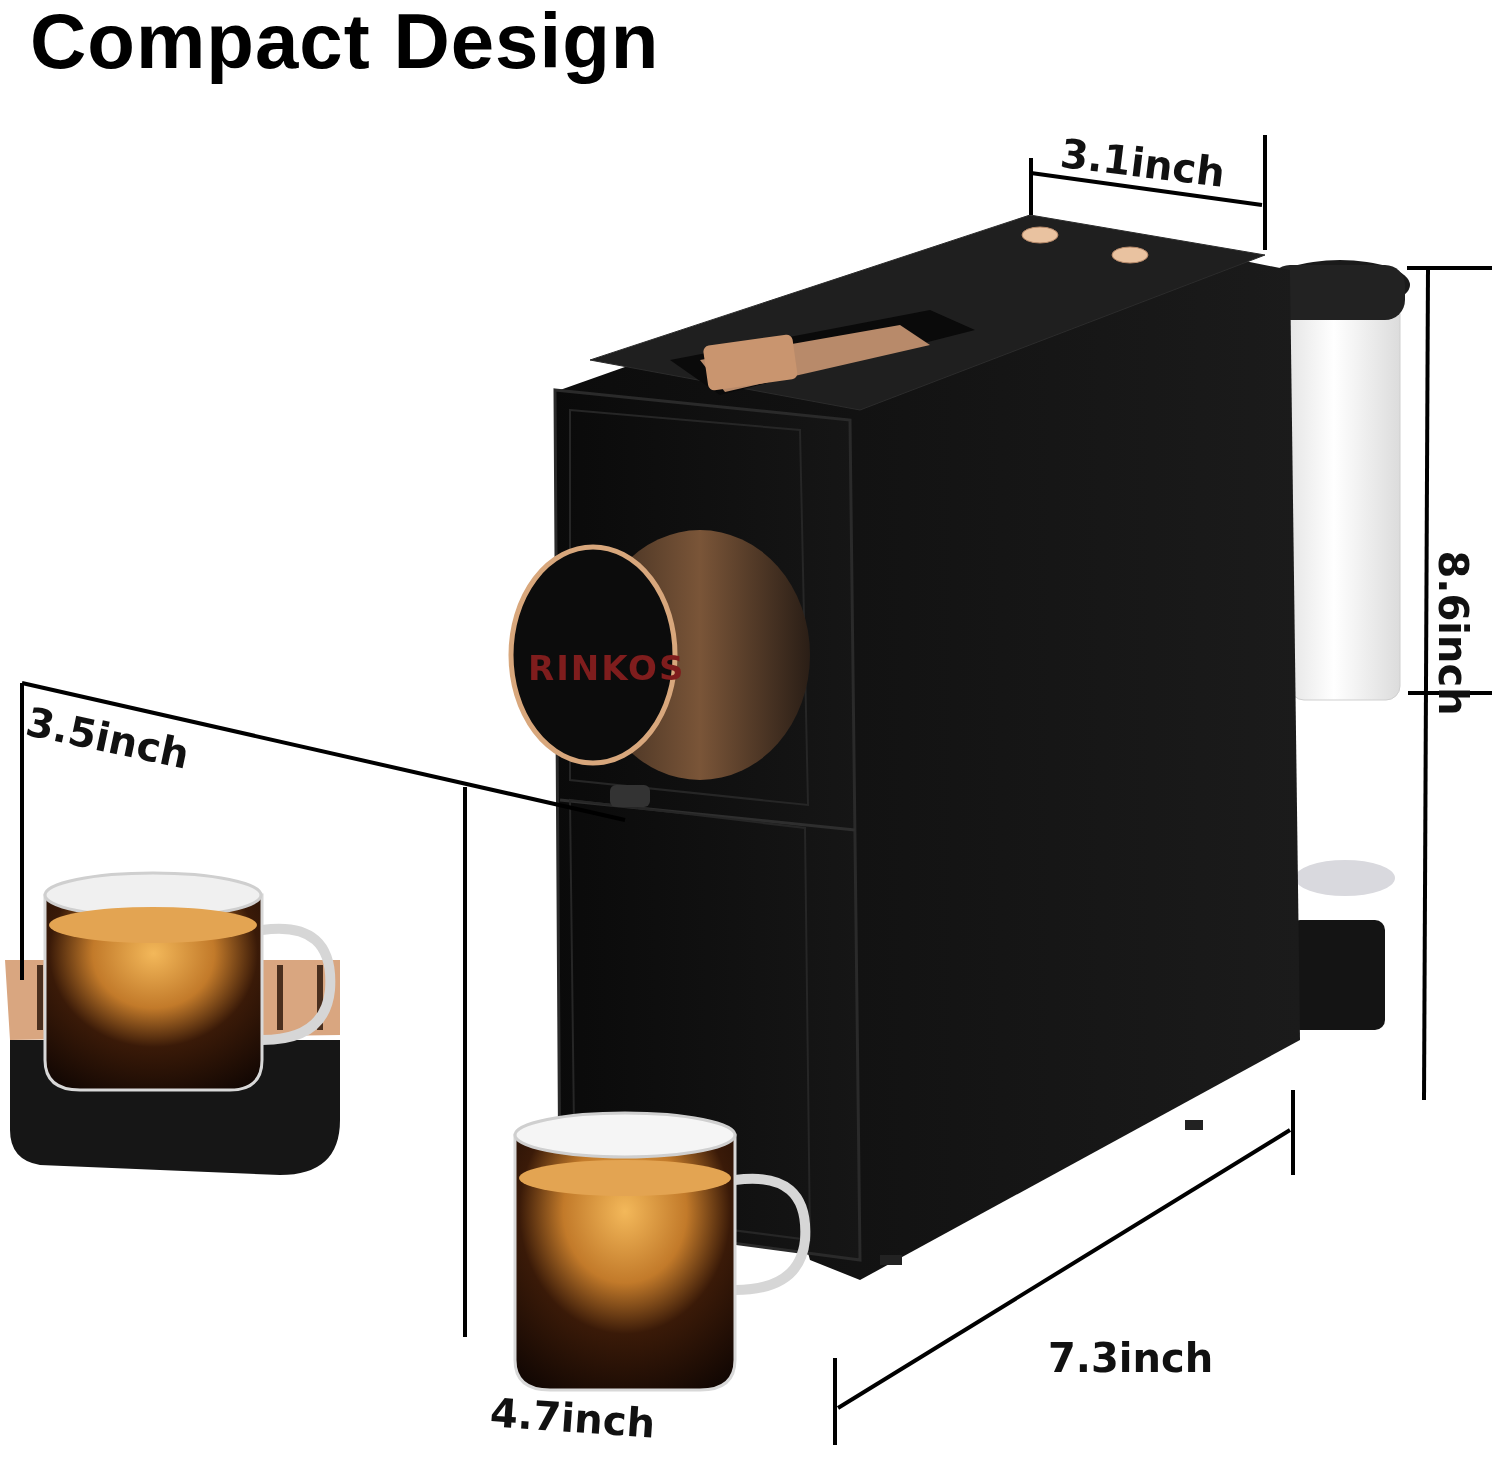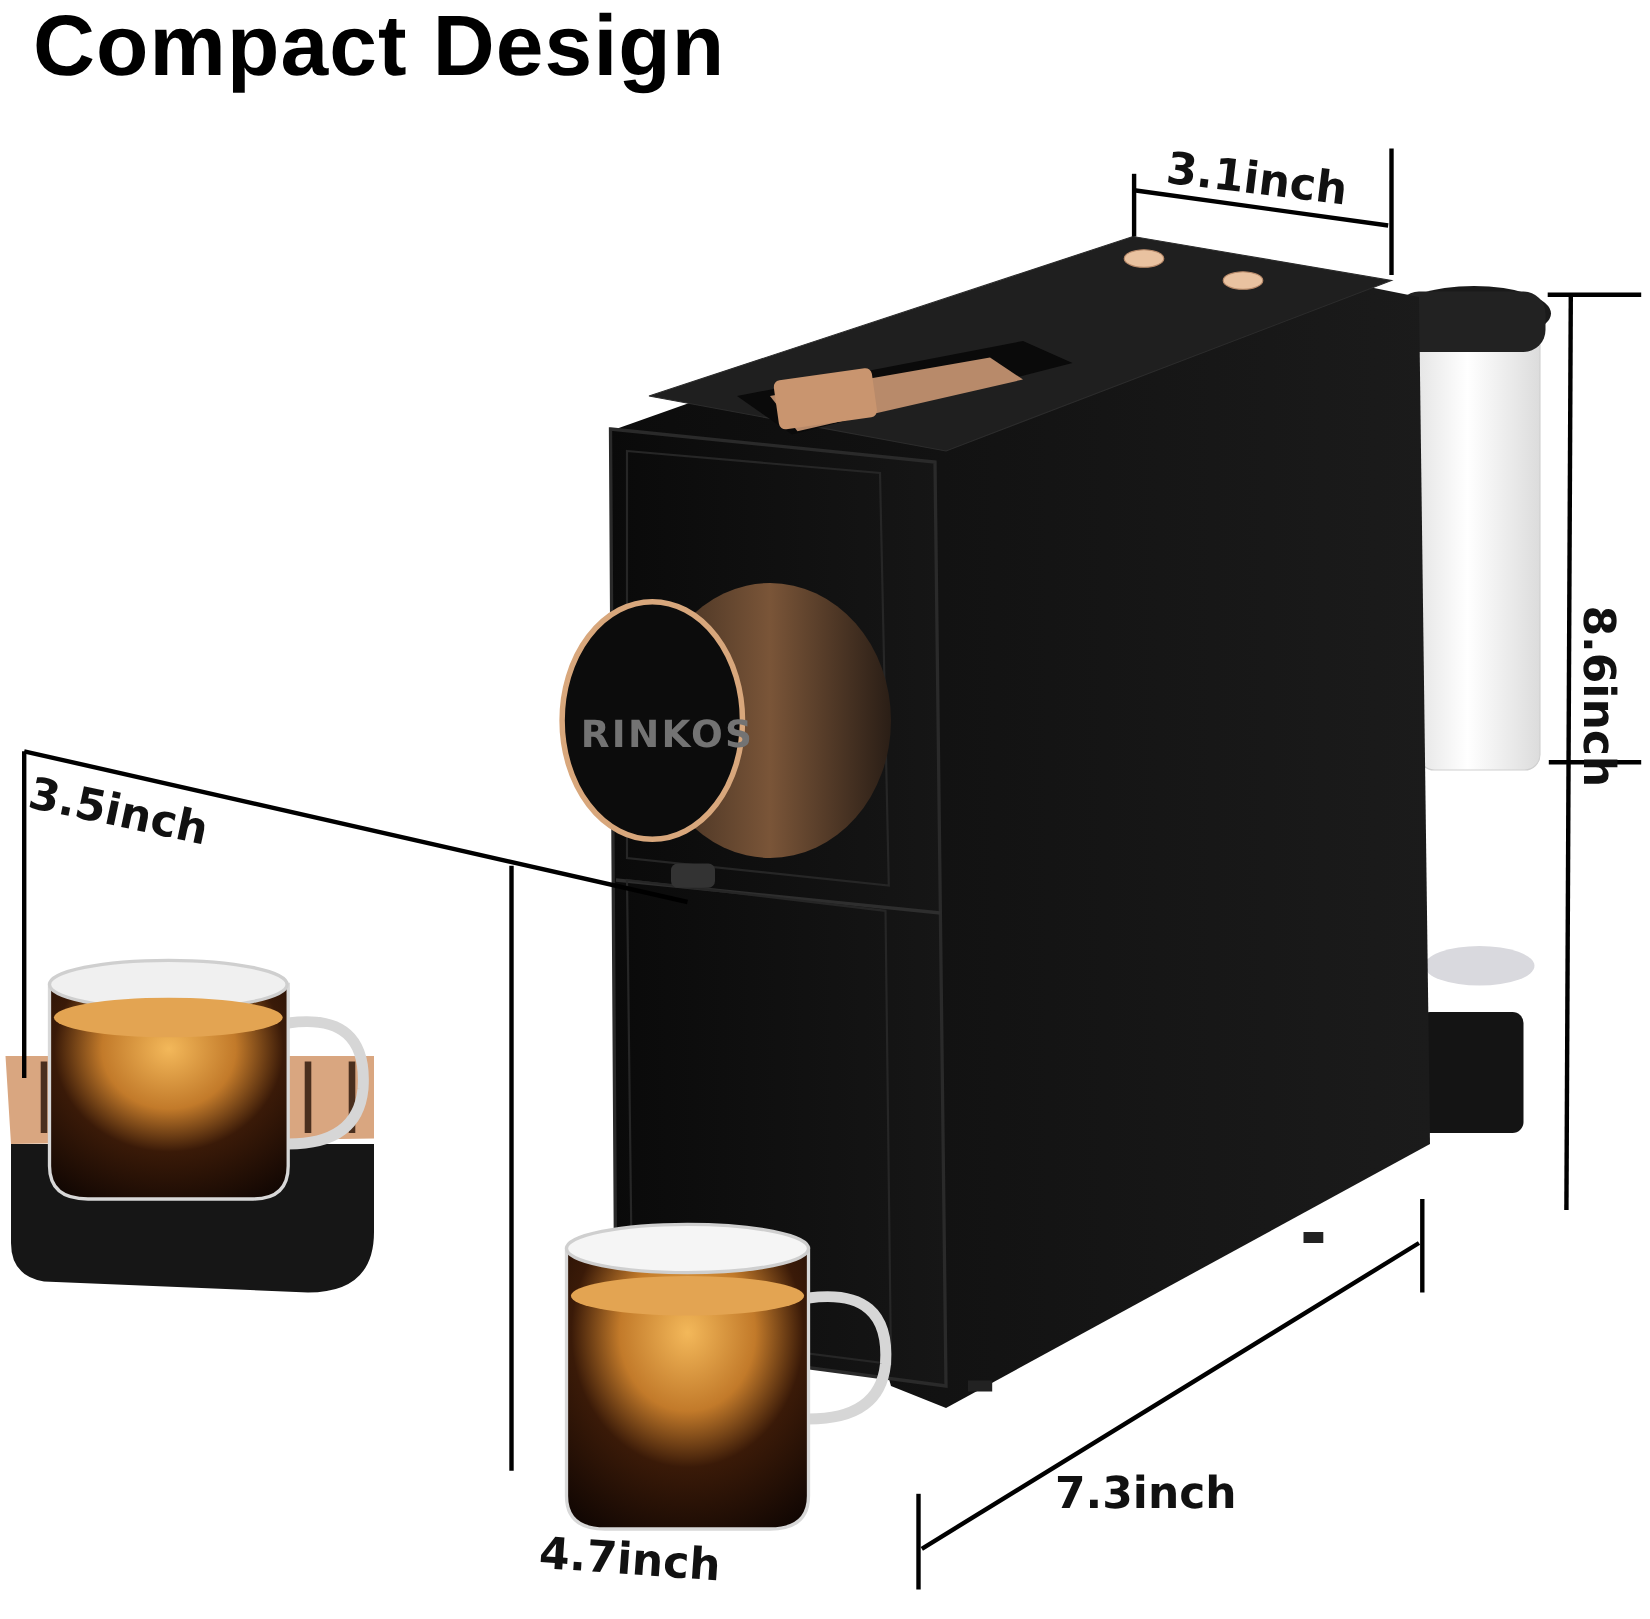--- a/index.html
+++ b/index.html
@@ -1,20 +1,20 @@
 <!DOCTYPE html>
 <html><head>
 <meta charset="utf-8">
 <style>
   html,body{margin:0;padding:0;background:#ffffff;}
   body{width:1500px;height:1472px;position:relative;overflow:hidden;font-family:"Liberation Sans",sans-serif;}
   .title{position:absolute;left:30px;top:-4px;font-size:78px;font-weight:bold;color:#000;letter-spacing:1px;white-space:nowrap;font-family:"Liberation Sans",sans-serif;}
   .stage{position:absolute;left:0;top:0;width:1500px;height:1472px;}
   .dim-label{position:absolute;font-family:"DejaVu Sans",sans-serif;font-weight:bold;font-size:40px;color:#111;white-space:nowrap;}
-  .brand{position:absolute;font-family:"DejaVu Sans",sans-serif;font-weight:bold;color:#737373;letter-spacing:2px;font-size:34px;text-align:right;}
+  .brand{position:absolute;font-family:"DejaVu Sans",sans-serif;font-weight:bold;color:#7f1d1d;letter-spacing:2px;font-size:34px;text-align:right;}
 </style>
 </head>
 <body>
 
 <div class="title">Compact Design</div>
 
 <svg class="stage" viewBox="0 0 1500 1472" xmlns="http://www.w3.org/2000/svg">
   <defs>
     <linearGradient id="bodyGrad" x1="0" x2="1" y1="0" y2="0">
       <stop offset="0" stop-color="#0c0c0c"></stop>
@@ -126,13 +126,13 @@
     <line x1="1293" y1="1090" x2="1293" y2="1175"></line>
   </g>
 </svg>
 
 <div class="brand" style="left:528px;top:648px;">RINKOS</div>
 
 <div class="dim-label" style="left:1060px;top:140px;transform:rotate(7deg);">3.1inch</div>
 <div class="dim-label" style="left:1370px;top:610px;transform:rotate(90deg);">8.6inch</div>
 <div class="dim-label" style="left:25px;top:715px;transform:rotate(12deg);">3.5inch</div>
 <div class="dim-label" style="left:490px;top:1395px;transform:rotate(4deg);">4.7inch</div>
-<div class="dim-label" style="left:959px;top:1335px;">7.3inch</div>
+<div class="dim-label" style="left:1048px;top:1335px;">7.3inch</div>
 
 </body></html>

